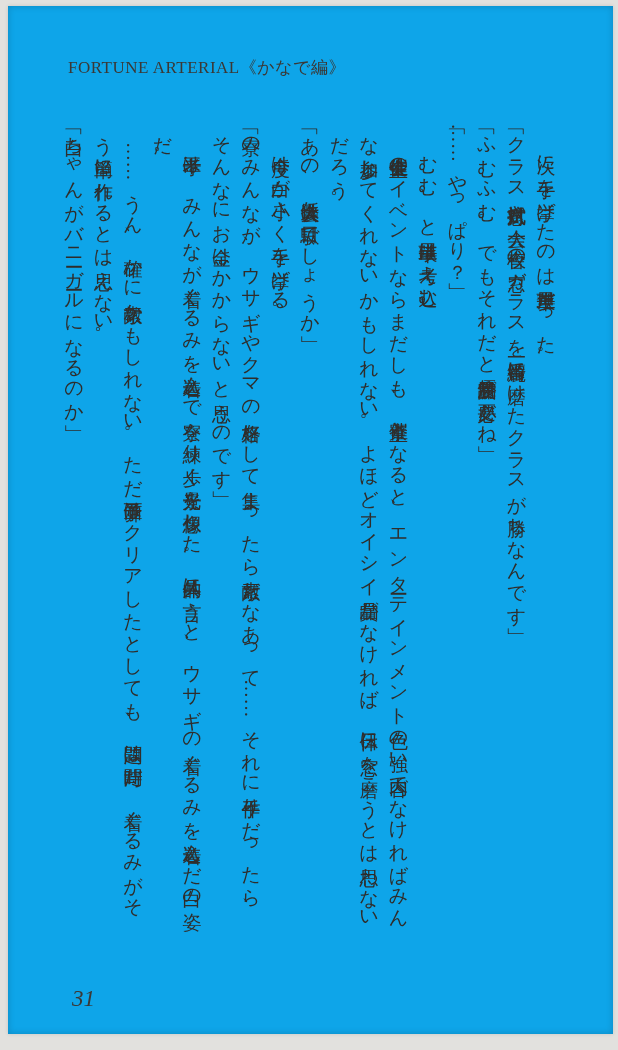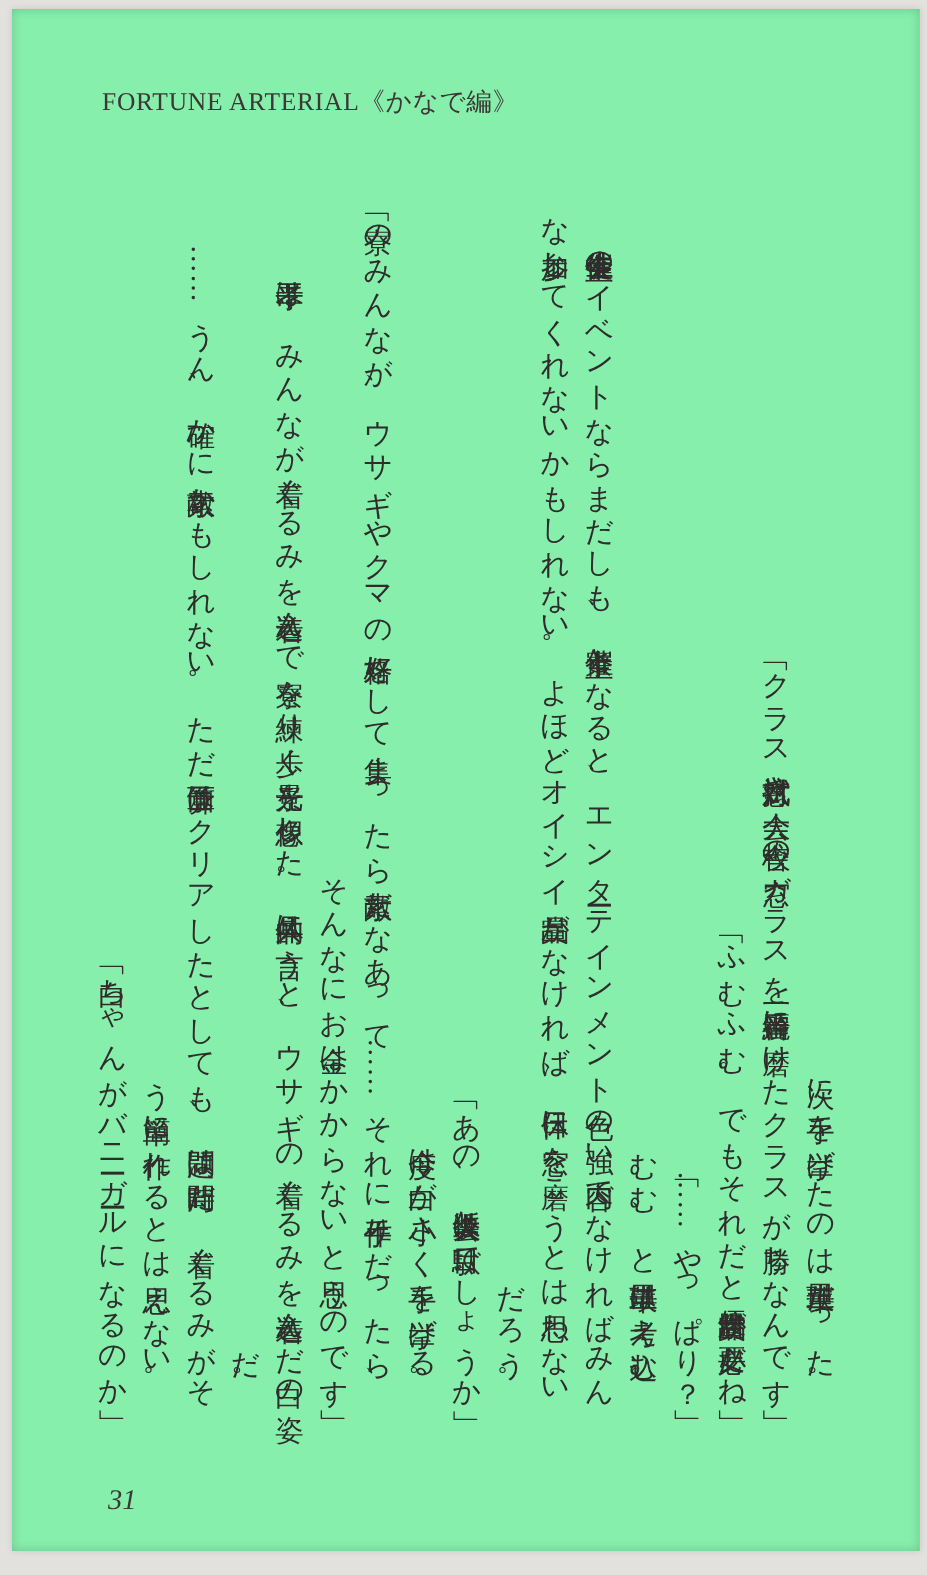--- a/index.html
+++ b/index.html
@@ -7,23 +7,22 @@
     width: 618px; height: 1050px;
     overflow: hidden;
   }
   body {
     background: #e2e1de;
     font-family: "Liberation Serif", "DejaVu Serif", serif;
   }
   .page {
     position: absolute;
     left: 8px; top: 6px; right: 5px; bottom: 16px;
-    background: #86efac;
+    background: #0ea5e9;
     box-shadow: 0 0 7px rgba(0,0,0,0.18) inset, 0 0 4px rgba(0,0,0,0.12);
-    text-align: right;
   }
   .running-header {
     position: absolute;
     left: 60px; top: 50px;
     font-size: 17px;
     letter-spacing: 0.5px;
     color: #3b3835;
   }
   .text-block {
     position: absolute;
@@ -40,21 +39,21 @@
   .text-block p {
     margin: 0; padding: 0;
   }
   .text-block p.indent {
     text-indent: 1em;
   }
   .page-number {
     position: absolute;
     left: 64px; bottom: 22px;
     font-style: italic;
-    font-size: 19px;
+    font-size: 23px;
     color: #3b3835;
   }
 </style>
 </head>
 <body>
 
 <div class="page">
 
   <div class="running-header">FORTUNE ARTERIAL《かなで編》</div>
 

